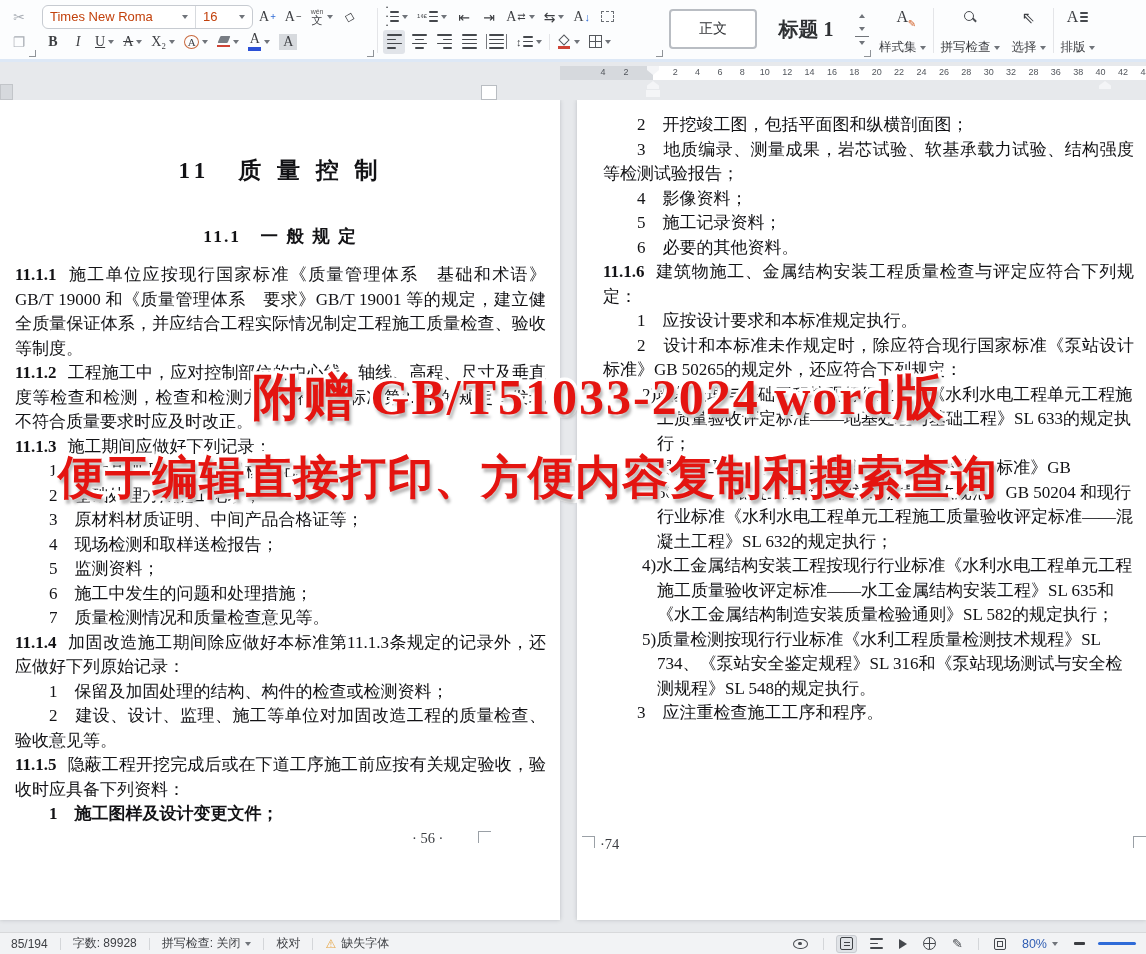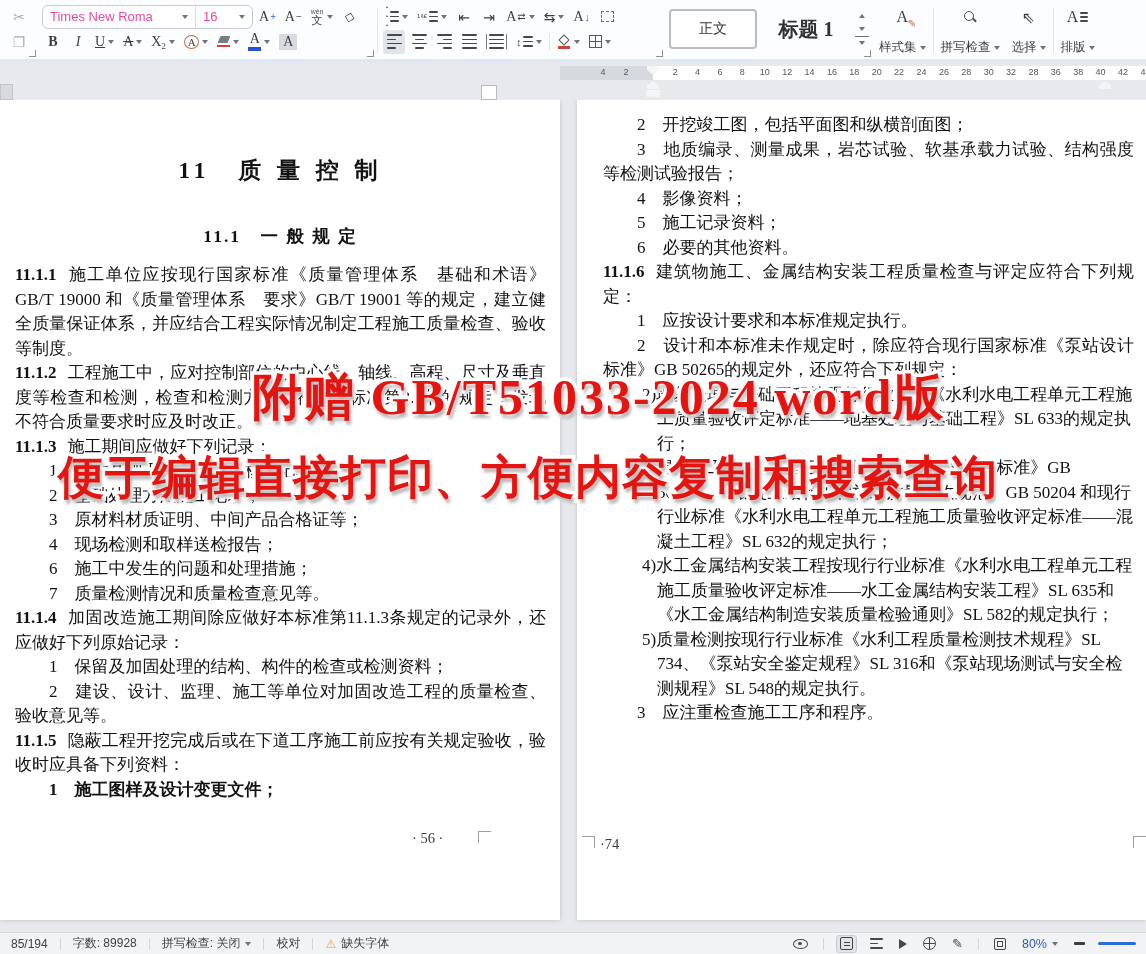--- a/index.html
+++ b/index.html
@@ -12,21 +12,21 @@
   .tgroup { position:relative; display:flex; flex-direction:column; justify-content:space-between; padding:1px 4px 4px; }
   .trow { display:flex; align-items:center; gap:3px; height:26px; }
   .gdiv { width:1px; background:#e4e5e8; margin:5px 1px; }
   .tb { display:inline-flex; align-items:center; justify-content:center; gap:1px; min-width:22px; height:24px; padding:1px 3px; border-radius:3px; color:#3c3e42; font-size:14px; cursor:default; }
   .tb.active { background:#e1e4e9; }
   .tb.dis { color:#a8adb4; }
   .serif { font-family:"Liberation Serif","DejaVu Serif",serif; }
   .cd { width:0; height:0; border-left:3.5px solid transparent; border-right:3.5px solid transparent; border-top:4px solid #70747a; margin-left:2px; }
   .launch { position:absolute; right:2px; bottom:1px; width:7px; height:7px; border-right:1.3px solid #8f9398; border-bottom:1.3px solid #8f9398; }
   .combo { display:flex; align-items:center; height:24px; border:1px solid #c7cbd1; border-radius:6px; background:#fff; overflow:hidden; }
-  .combo .seg { display:flex; align-items:center; gap:20px; padding:0 7px; height:100%; font-size:13px; color:#ec4899; }
+  .combo .seg { display:flex; align-items:center; gap:20px; padding:0 7px; height:100%; font-size:13px; color:#c2410c; }
   .combo .csep { width:1px; height:100%; background:#d7dade; }
   sup.blue { color:#2e6bd6; font-weight:bold; font-size:10px; }
   sup.dark { color:#3c3e42; font-weight:bold; font-size:10px; }
   .u-line { text-decoration:underline; }
   .s-line { text-decoration:line-through; }
   .circ { border:1.2px solid #c96a3f; border-radius:50%; padding:0 2.5px; font-size:11px; }
   .fc-stack, .hl-stack, .sh-stack { display:flex; flex-direction:column; align-items:center; line-height:1; }
   .fc-bar { width:13px; height:3.5px; background:#2b50d6; margin-top:1px; }
   .hl-nib { width:10px; height:7px; background:#787d84; transform:skewX(-22deg); border-radius:1px; }
   .hl-bar { width:13px; height:2.5px; background:#cf4436; margin-top:1.5px; }
@@ -479,20 +479,21 @@
           <p class="doc-p clause"><b class="clause-num">11.1.3</b><span>施工期间应做好下列记录：</span></p>
 
           <p class="doc-p item"><span>1　泵站基础工程地质情况核查记录；</span></p>
 
           <p class="doc-p item"><span>2　基础处理方法施工记录；</span></p>
 
           <p class="doc-p item"><span>3　原材料材质证明、中间产品合格证等；</span></p>
 
           <p class="doc-p item"><span>4　现场检测和取样送检报告；</span></p>
 
+          <p class="doc-p item"><span>5　监测资料；</span></p>
 
           <p class="doc-p item"><span>6　施工中发生的问题和处理措施；</span></p>
 
           <p class="doc-p item"><span>7　质量检测情况和质量检查意见等。</span></p>
 
           <p class="doc-p clause"><b class="clause-num">11.1.4</b><span>加固改造施工期间除应做好本标准第11.1.3条规定的记录外，还应做好下列原始记录：</span></p>
 
           <p class="doc-p item"><span>1　保留及加固处理的结构、构件的检查或检测资料；</span></p>
 
           <p class="doc-p item"><span>2　建设、设计、监理、施工等单位对加固改造工程的质量检查、验收意见等。</span></p>

